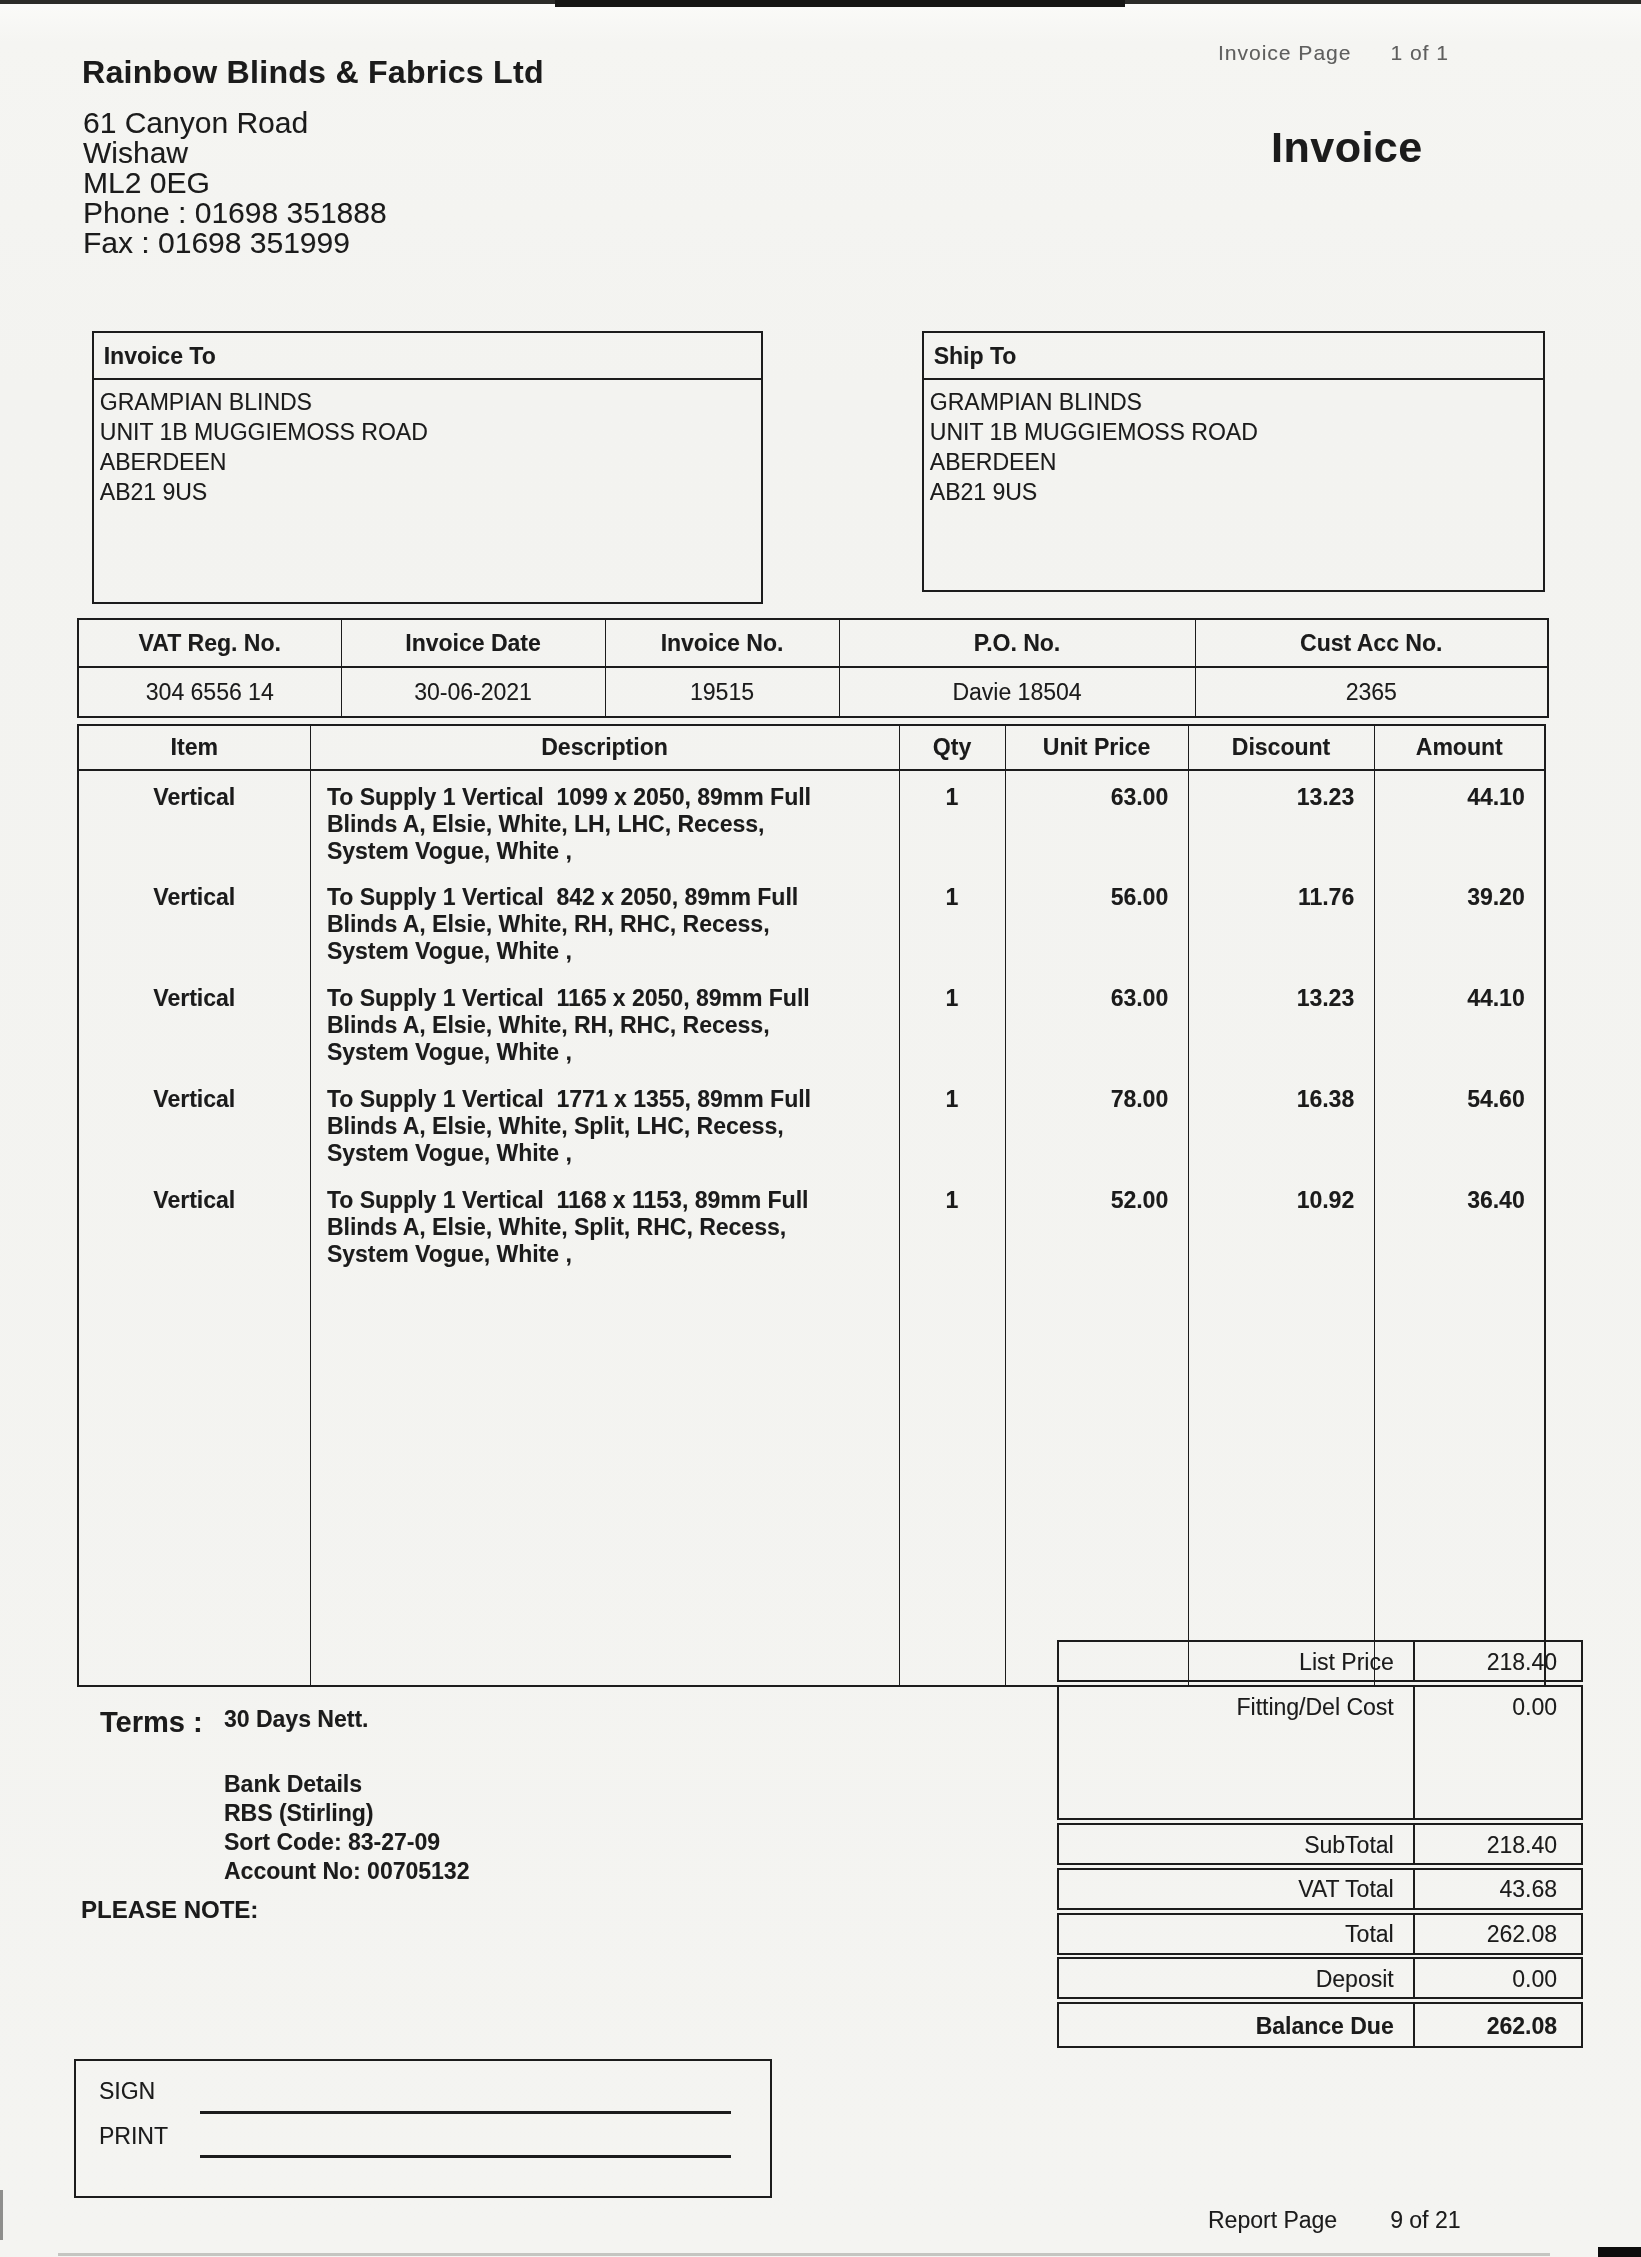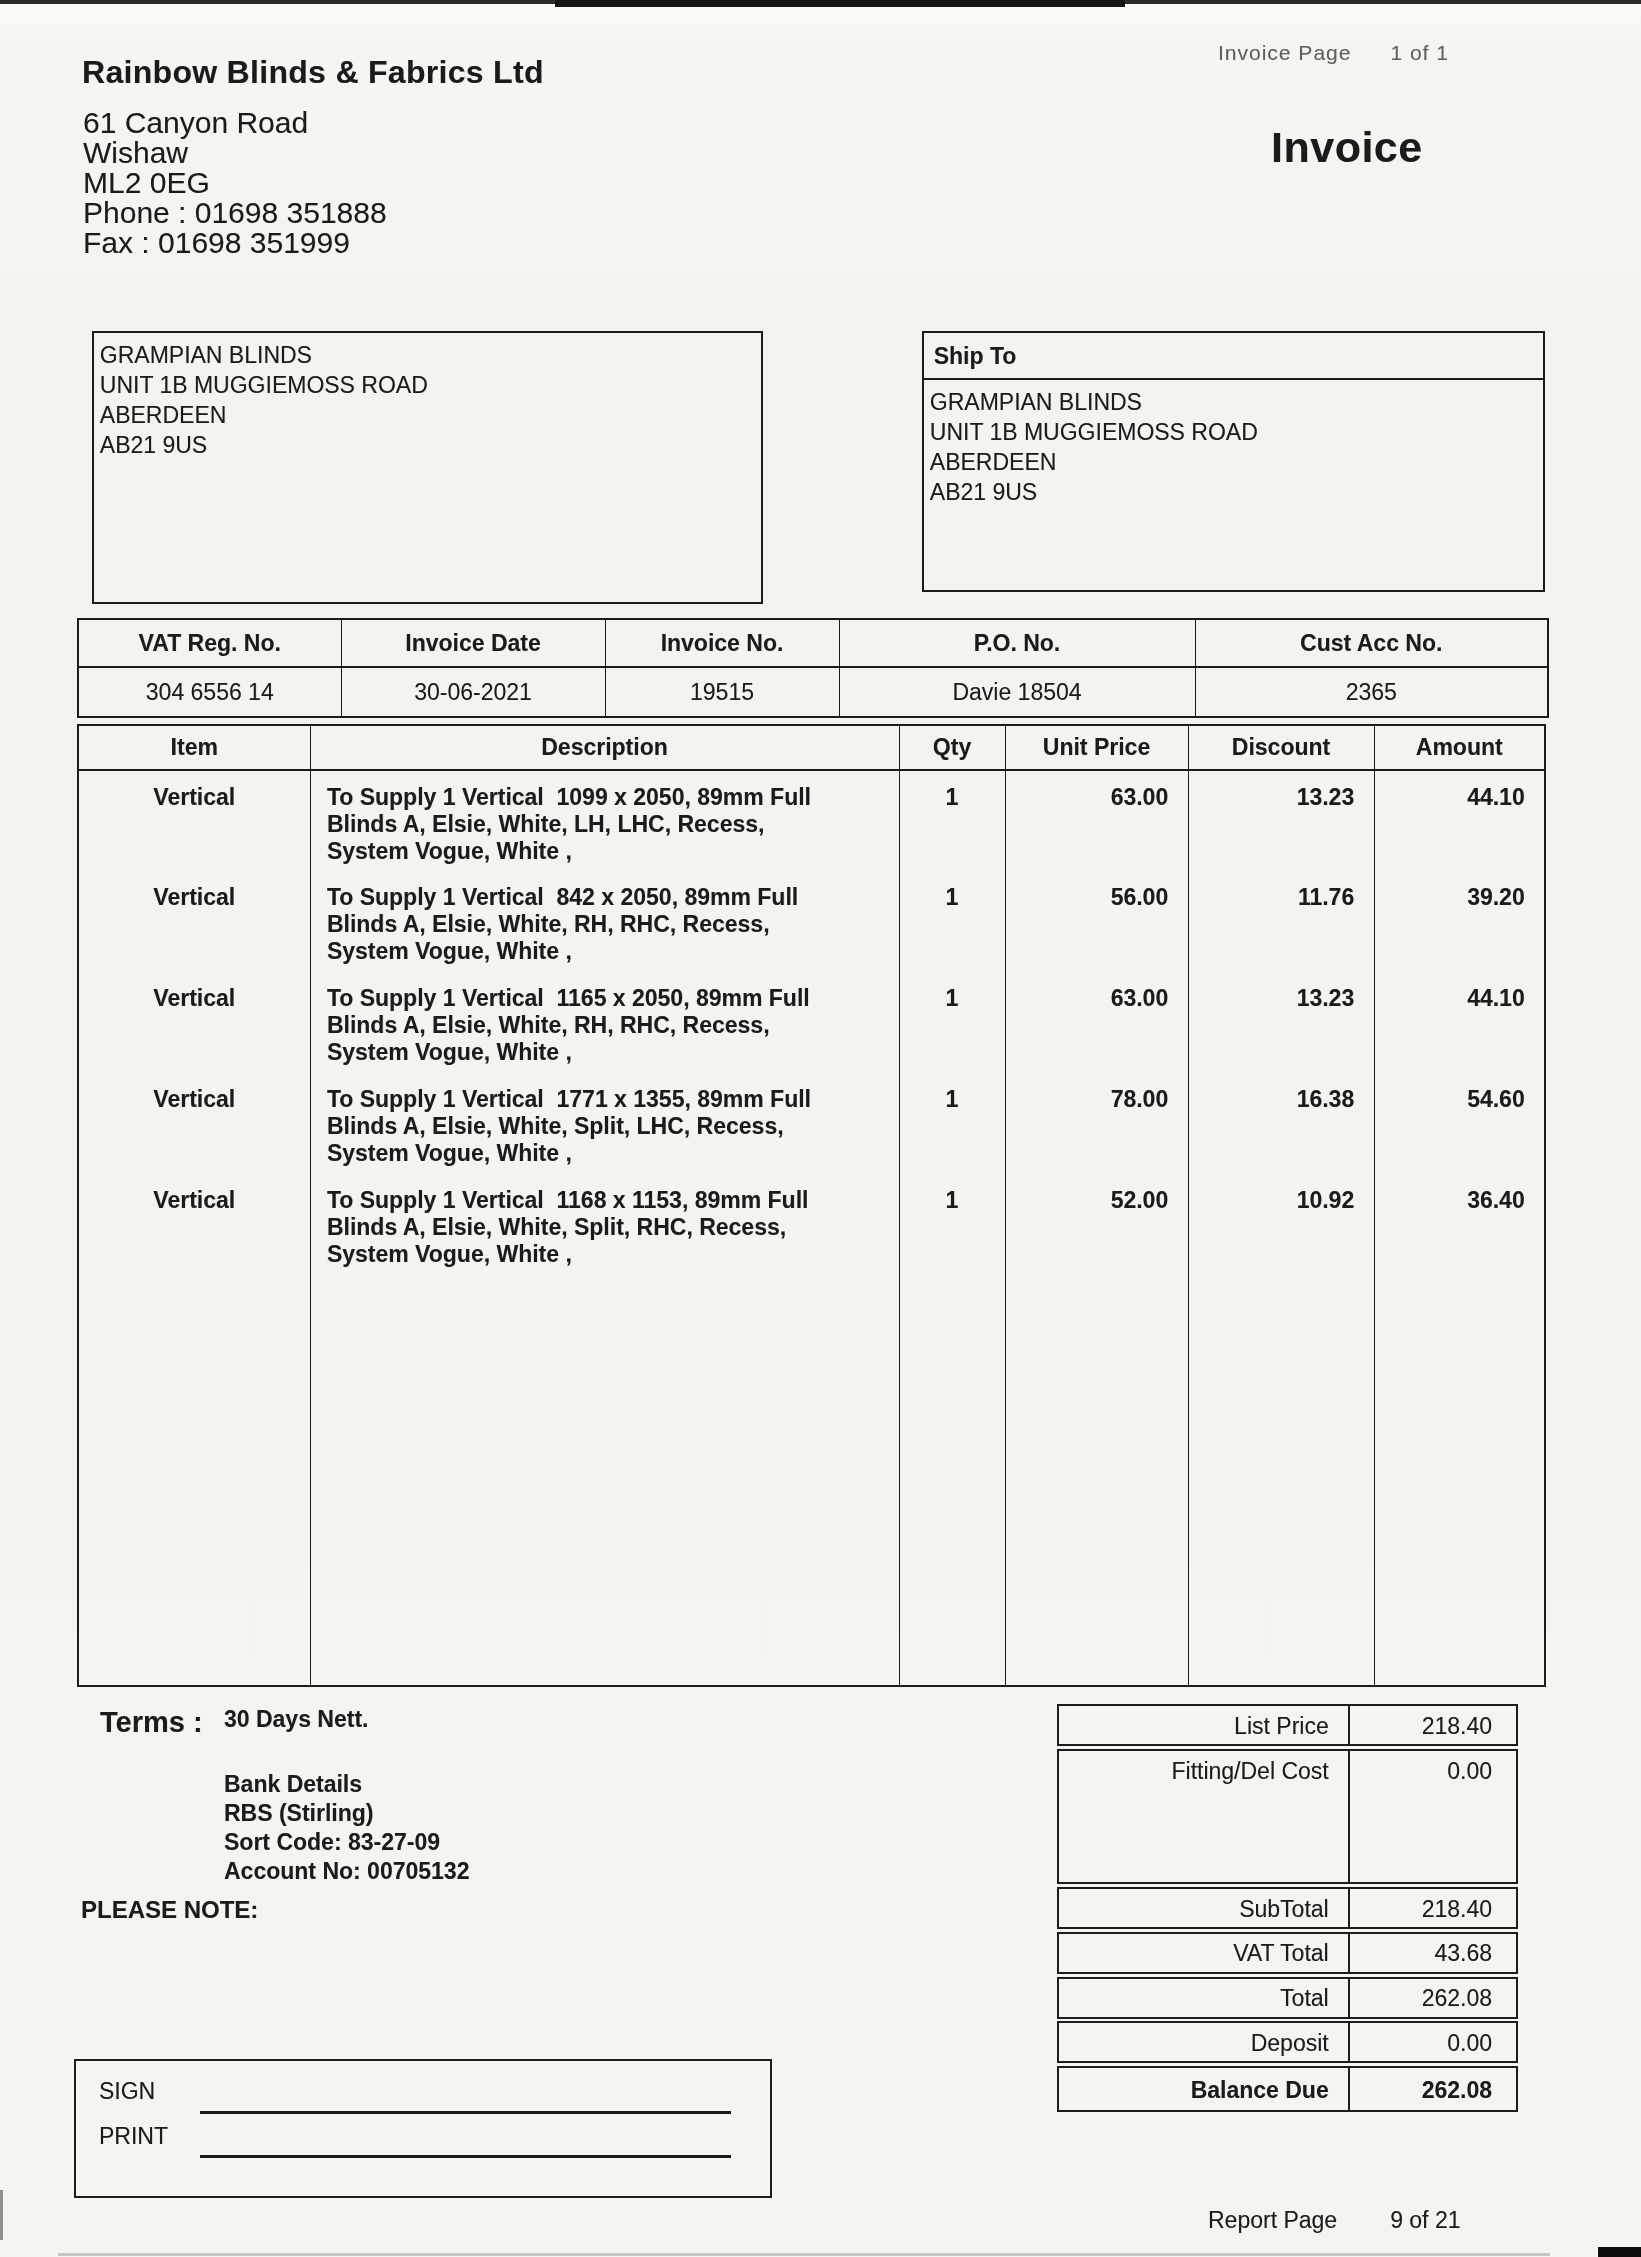--- a/index.html
+++ b/index.html
@@ -55,21 +55,21 @@
 
   
   .terms-label { left:100px;  top:1706px; font-size:29px; font-weight:bold; }
   .terms-value { left:224px; top:1706px; font-size:23px; font-weight:bold; }
   .bank-block  { left:224px; top:1770px; font-size:23px; font-weight:bold; line-height:29px; }
   .bank-line { display:block; }
   .note-title { left:81px; top:1896px; font-size:24px; font-weight:bold; }
   .note-text  { left:81px; top:1941px; width:874px; font-size:22px; line-height:28px; }
 
   
-  .totals-box { left:1057px; top:1704px; width:461px; }
+  .totals-box { left:1057px; top:1640px; width:526px; }
   .tot-row { display:flex; height:42px; border:2.9px solid #1c1c1c; margin-bottom:2.9px; }
   .tot-row.tall { height:135px; }
   .tot-row.bold { height:46px; }
   .tot-row.bold .tot-label, .tot-row.bold .tot-value { font-weight:bold; padding-top:8.7px; }
   .tot-label { flex:1; text-align:right; padding:6.8px 19.3px 0 3.9px; font-size:23px; }
   .tot-value { width:168px; border-left:2.9px solid #1c1c1c; text-align:right; padding:6.8px 24px 0 3.9px; font-size:23px; }
 
   
   .sign-box { left:74px; top:2059px; width:698px; height:139px; border:2.9px solid #1c1c1c; }
   .sign-label  { left:23px; top:17.4px; font-size:23px; }
@@ -101,20 +101,21 @@
     <span class="addr-line">Fax : 01698 351999</span>
   </div>
 
   <div class="abs invoice-page-ind">
     <span>Invoice Page</span>
     <span>1 of 1</span>
   </div>
   <div class="abs invoice-title">Invoice</div>
 
   <div class="abs addr-box box-invoice-to">
+    <div class="addr-box-header">Invoice To</div>
     <div class="addr-box-body">
       <span class="addr-line">GRAMPIAN BLINDS</span>
       <span class="addr-line">UNIT 1B MUGGIEMOSS ROAD</span>
       <span class="addr-line">ABERDEEN</span>
       <span class="addr-line">AB21 9US</span>
     </div>
   </div>
 
   <div class="abs addr-box box-ship-to">
     <div class="addr-box-header">Ship To</div>

